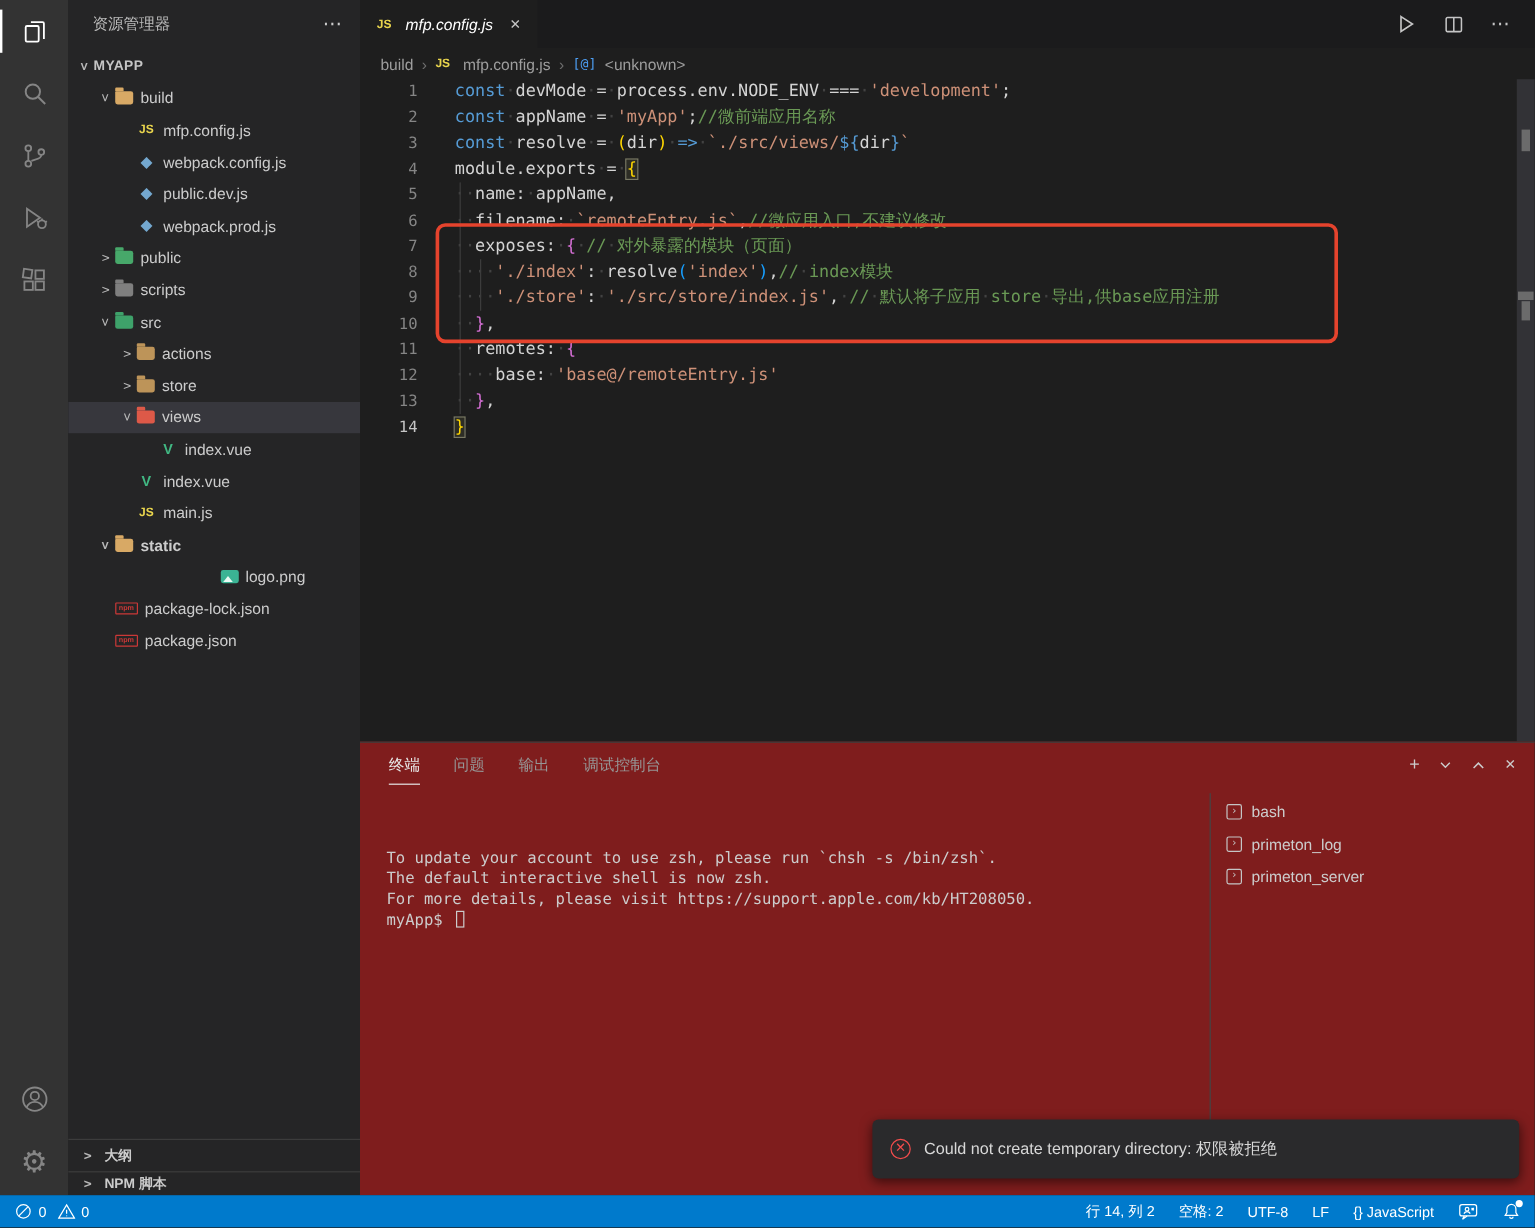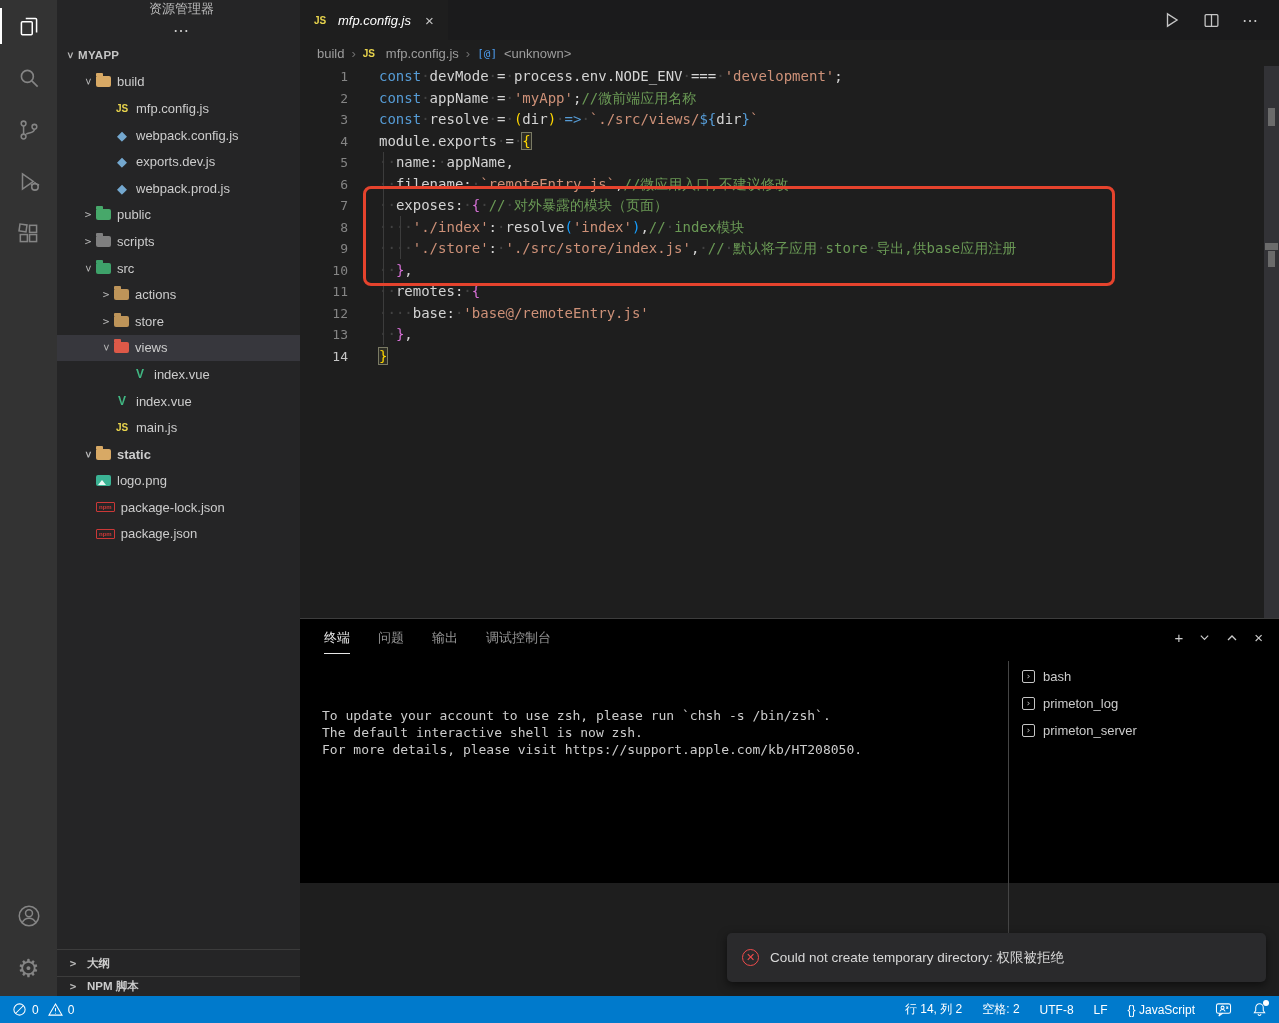--- a/index.html
+++ b/index.html
@@ -14,21 +14,21 @@
   
   .activitybar { position:absolute; left:0; top:0; width:57px; height:996px; background:#333333; }
   .ab-item { width:57px; height:52px; display:flex; align-items:center; justify-content:center; color:#858585; cursor:pointer; position:relative; }
   .ab-item.active { color:#ffffff; }
   .ab-item.active::before { content:""; position:absolute; left:0; top:8px; bottom:8px; width:2px; background:#ffffff; }
   .ab-bottom { position:absolute; bottom:2px; left:0; }
   .ab-item.gear { font-family:"DejaVu Sans", sans-serif; font-size:25px; }
 
   
   .sidebar { position:absolute; left:57px; top:0; width:243px; height:996px; background:#252526; }
-  .sb-header { height:40px; display:flex; align-items:center; justify-content:space-between; padding:0 14px 0 20px; font-size:13px; color:#bbbbbb;flex-direction:column; }
+  .sb-header { height:40px; display:flex; align-items:center; justify-content:space-between; padding:0 14px 0 20px; font-size:13px; color:#bbbbbb; }
   .sb-more { font-size:16px; color:#cccccc; cursor:pointer; letter-spacing:1px; }
   #file-tree { position:absolute; top:42px; left:0; right:0; }
   .tree-row { height:26.6px; display:flex; align-items:center; font-size:13px; color:#cccccc; cursor:pointer; white-space:nowrap; }
   .tree-row.selected { background:#37373d; }
   .tree-row.bold { font-weight:bold; font-size:11.5px; letter-spacing:.3px; color:#c5c5c5; }
   .chev { width:16px; flex:none; text-align:center; color:#b8b8b8; font-size:11px; font-family:"DejaVu Sans Mono",monospace; }
   .chev.exp { transform:rotate(90deg); }
   .ticon { margin-right:6px; flex:none; display:inline-flex; align-items:center; justify-content:center; }
   .i-folder { width:15px; height:11px; border-radius:1px 2px 2px 2px; position:relative; }
   .i-folder::before { content:""; position:absolute; top:-3px; left:0; width:7px; height:3px; border-radius:1px 1px 0 0; background:inherit; }
@@ -62,21 +62,21 @@
   .tk-kw { color:#569cd6; } .tk-id { color:#d4d4d4; } .tk-str { color:#ce9178; }
   .tk-com { color:#6a9955; } .tk-b1 { color:#ffd700; } .tk-b2 { color:#d670d6; } .tk-b3 { color:#179fff; }
   .tk-match { outline:1px solid #7a7a64; background:rgba(90,90,60,.25); }
   .ws { color:rgba(255,255,255,.16); }
   .guide { position:absolute; width:1px; background:#3c3c3c; }
   .ruler { position:absolute; top:66px; right:0; width:15px; height:552px; background:#323236; }
   .ruler .mk { position:absolute; background:#6b6b6b; }
   .redbox { position:absolute; left:63px; top:186px; width:752px; height:100px; border:3px solid var(--annotation); border-radius:8px; z-index:6; }
 
   
-  .panel { position:absolute; top:618px; left:0; right:0; height:265px; background:#000000; border-top:1px solid #3d3d3d; }
+  .panel { position:absolute; top:618px; left:0; right:0; height:378px; background:#7f1d1d; border-top:1px solid #3d3d3d; }
   .ptabs { height:38px; display:flex; align-items:center; gap:28px; padding-left:24px; font-size:13px; color:#969696; }
   .ptab { cursor:pointer; padding:6px 0; }
   .ptab.active { color:#e7e7e7; border-bottom:1px solid #e7e7e7; }
   .picons { position:absolute; right:16px; top:10px; display:flex; gap:16px; align-items:center; color:#cccccc; }
   .picons span { cursor:pointer; font-size:15px; }
   .term { position:absolute; left:22px; top:88px; font-family:"DejaVu Sans Mono",monospace; font-size:13px; line-height:17.2px; color:#cccccc; white-space:pre; }
   .cursor-block { display:inline-block; width:7px; height:14px; border:1px solid #cccccc; vertical-align:-2px; margin-left:3px; }
   .pdivider { position:absolute; left:708px; top:42px; width:1px; height:290px; background:#454545; }
   .tlist { position:absolute; left:722px; top:44px; right:6px; }
   .tl-row { height:27px; display:flex; align-items:center; gap:8px; font-size:13px; color:#cccccc; cursor:pointer; }
@@ -170,21 +170,21 @@
         <span>mfp.config.js</span>
       </div>
       <div class="tree-row" style="padding-left: 41px;">
         <span class="chev"></span>
         <span class="ticon i-webpack">◆</span>
         <span>webpack.config.js</span>
       </div>
       <div class="tree-row" style="padding-left: 41px;">
         <span class="chev"></span>
         <span class="ticon i-webpack">◆</span>
-        <span>exports.dev.js</span>
+        <span>public.dev.js</span>
       </div>
       <div class="tree-row" style="padding-left: 41px;">
         <span class="chev"></span>
         <span class="ticon i-webpack">◆</span>
         <span>webpack.prod.js</span>
       </div>
       <div class="tree-row" style="padding-left: 23px;">
         <span class="chev">&gt;</span>
         <span class="ticon i-folder" style="background:#47a86a"></span>
         <span>public</span>
@@ -227,21 +227,21 @@
       <div class="tree-row" style="padding-left: 41px;">
         <span class="chev"></span>
         <span class="ticon i-js">JS</span>
         <span>main.js</span>
       </div>
       <div class="tree-row" style="padding-left: 23px; font-weight: bold;">
         <span class="chev exp">&gt;</span>
         <span class="ticon i-folder" style="background:#d8a965"></span>
         <span>static</span>
       </div>
-      <div class="tree-row" style="padding-left: 23px;">
+      <div class="tree-row" style="padding-left: 65px; justify-content: center;">
         <span class="chev"></span>
         <span class="ticon i-image"></span>
         <span>logo.png</span>
       </div>
       <div class="tree-row" style="padding-left: 23px;">
         <span class="chev"></span>
         <span class="ticon i-npm">npm</span>
         <span>package-lock.json</span>
       </div>
       <div class="tree-row" style="padding-left: 23px;">
@@ -338,21 +338,21 @@
             <path d="M2 4l4 4 4-4"></path>
           </svg>
         </span>
       <span>
           <svg width="12" height="12" viewBox="0 0 12 12" fill="none" stroke="currentColor" stroke-width="1.3">
             <path d="M2 8l4-4 4 4"></path>
           </svg>
         </span>
       <span>×</span>
     </div>
-    <div class="term" id="terminal-output"><div>To update your account to use zsh, please run `chsh -s /bin/zsh`.</div><div>The default interactive shell is now zsh.</div><div>For more details, please visit https://support.apple.com/kb/HT208050.</div></div>
+    <div class="term" id="terminal-output"><div>To update your account to use zsh, please run `chsh -s /bin/zsh`.</div><div>The default interactive shell is now zsh.</div><div>For more details, please visit https://support.apple.com/kb/HT208050.</div><div>myApp$ <span class="cursor-block"></span></div></div>
     <div class="pdivider"></div>
     <div class="tlist" id="terminal-list">
         <div class="tl-row">
           <span class="tl-icon">›</span>
           <span>bash</span>
         </div>
         <div class="tl-row">
           <span class="tl-icon">›</span>
           <span>primeton_log</span>
         </div>

